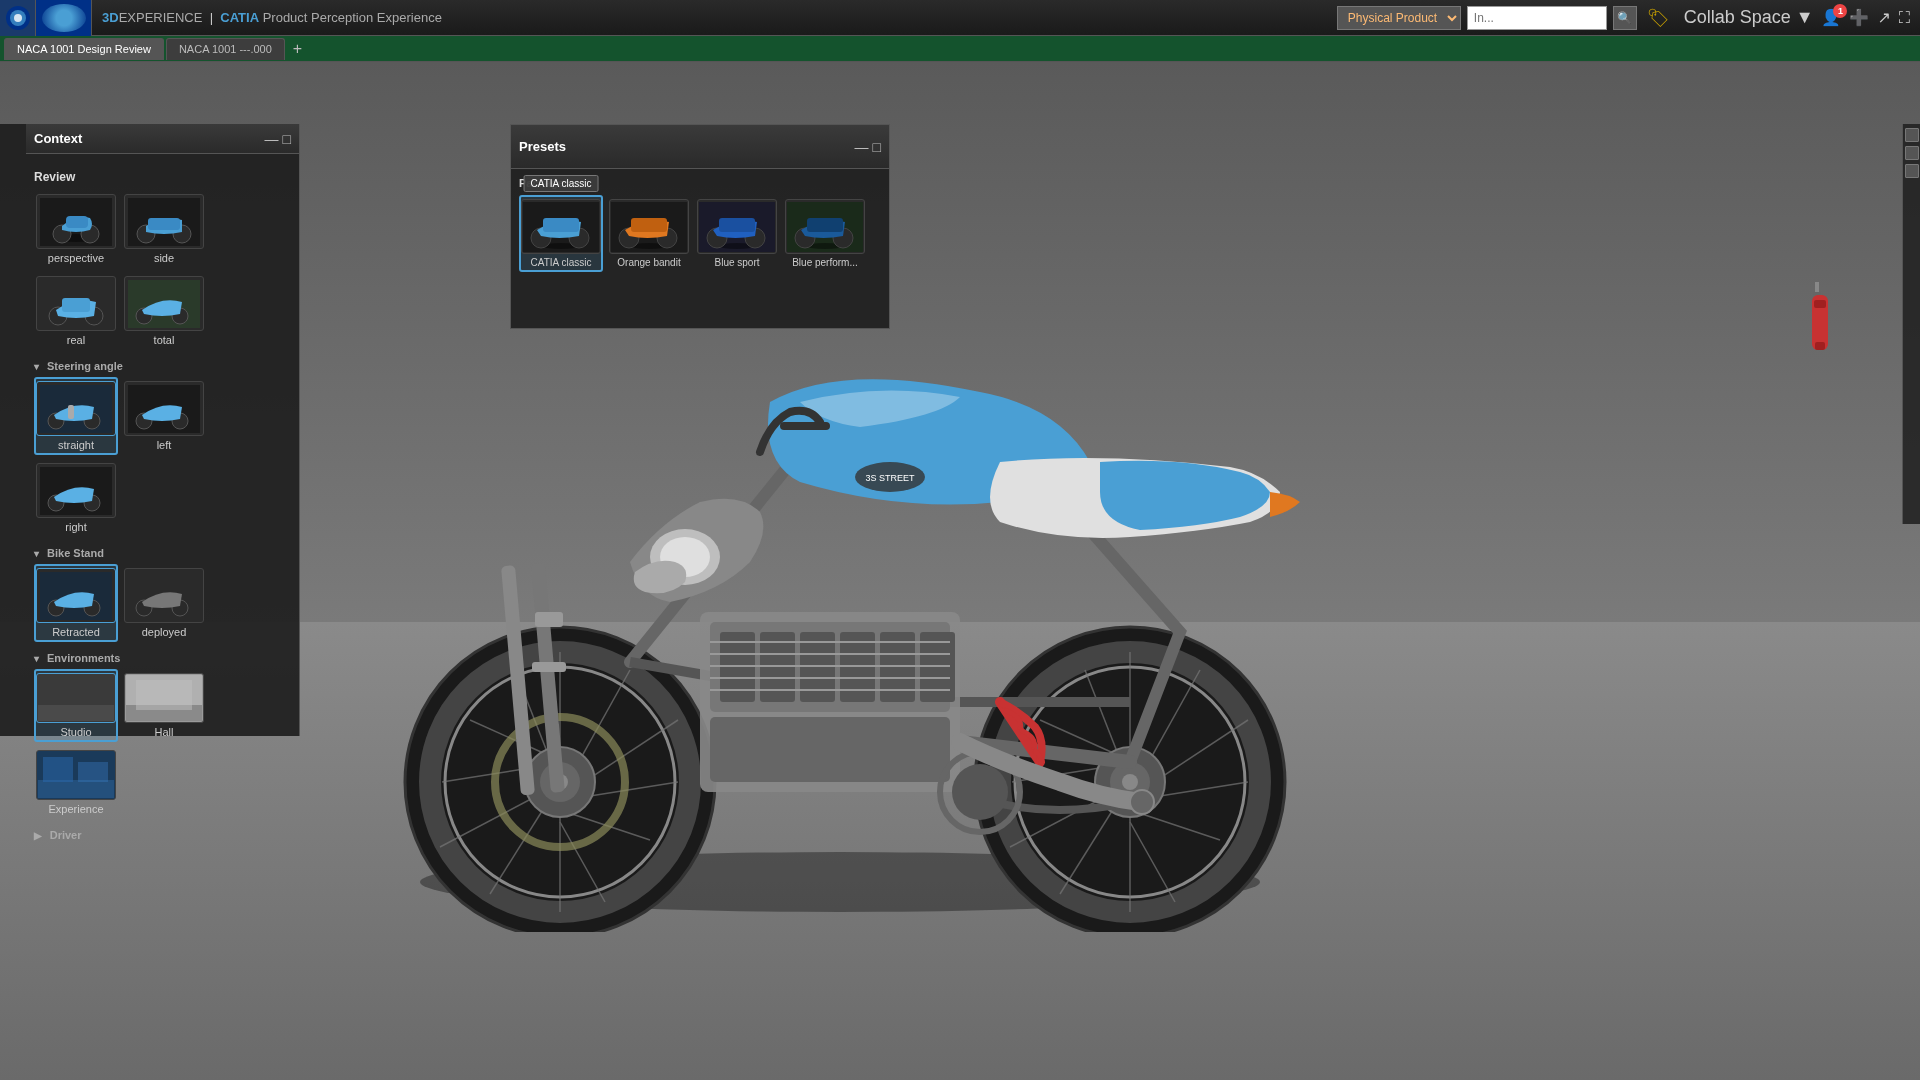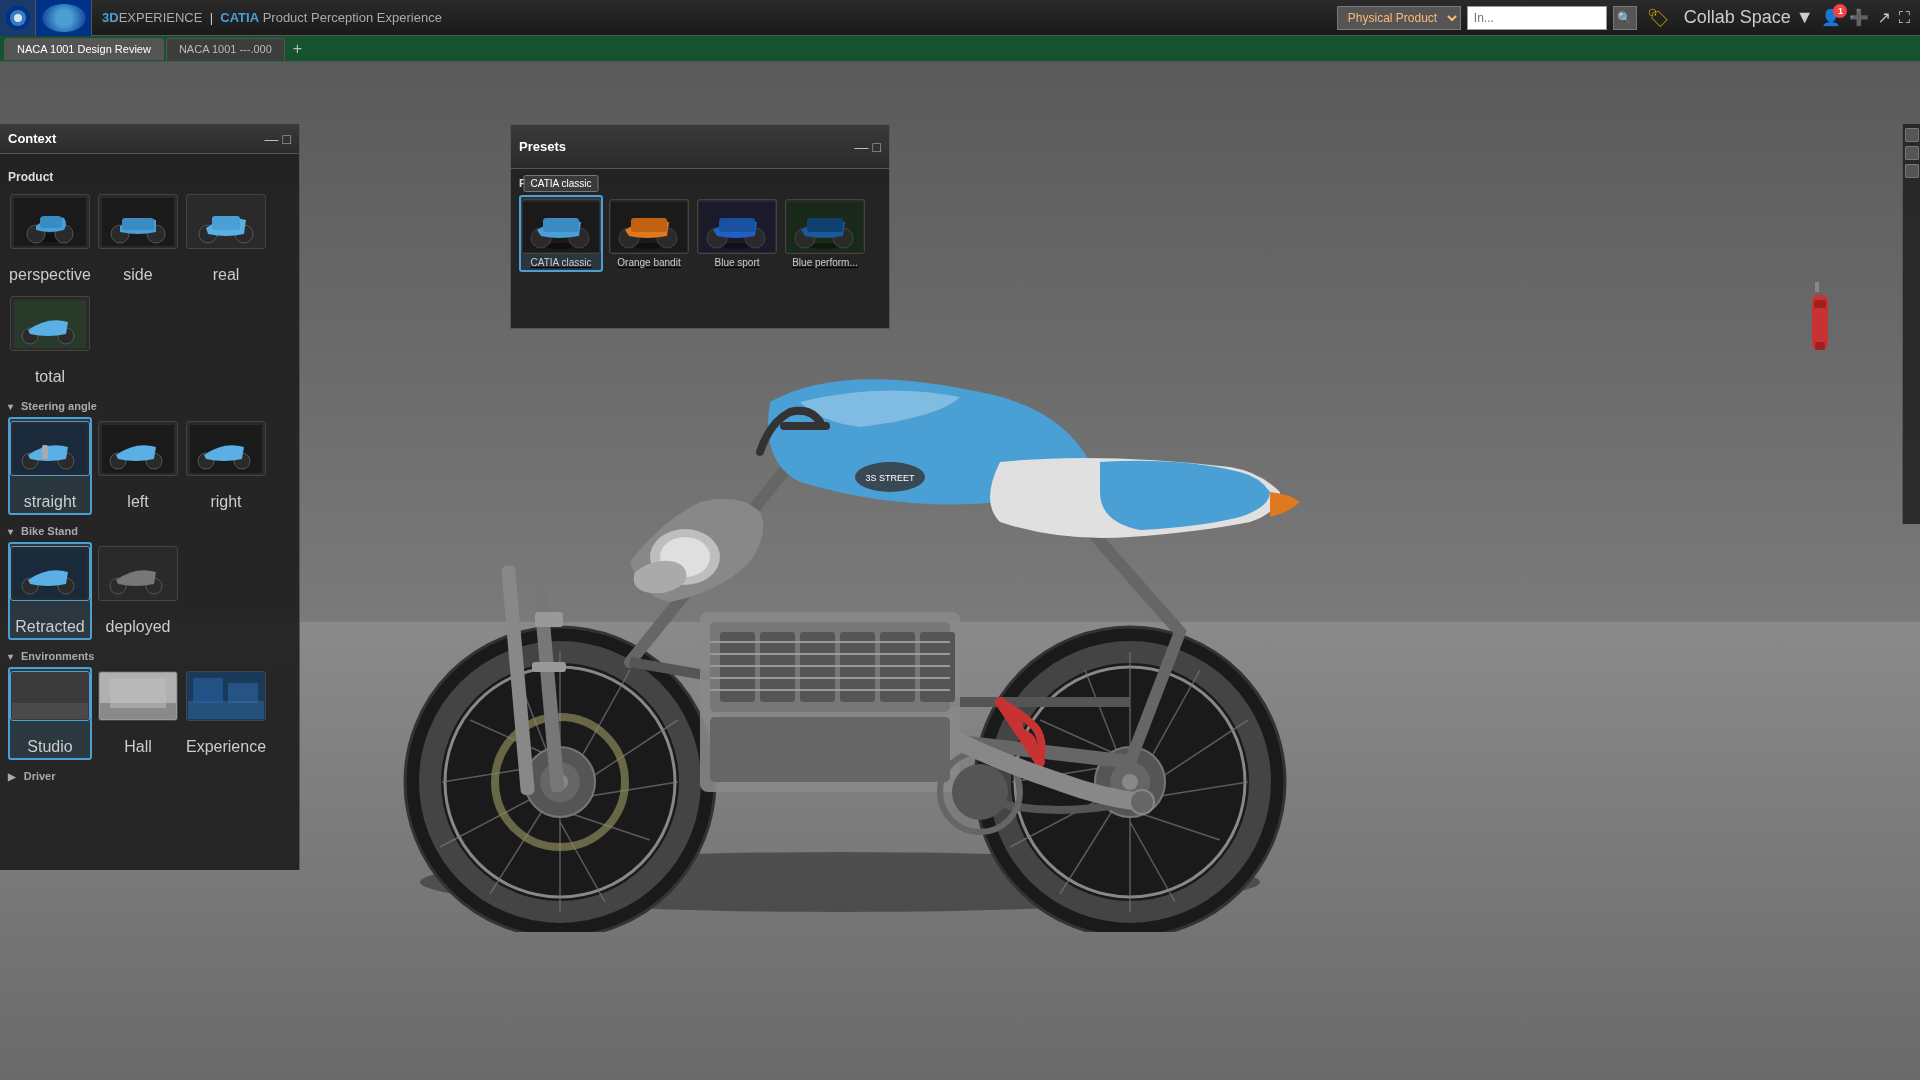--- a/index.html
+++ b/index.html
@@ -71,22 +71,22 @@
       overflow: hidden;
     }
 
     
     #moto-area {
       position: absolute; top: 120px; left: 280px; width: 1150px; height: 780px;
     }
 
     
     #context-panel {
-      position: absolute; top: 62px; left: 0; width: 300px; height: 746px;
-      background: rgba(30,30,30,0.92); border-right: 1px solid #555; z-index: 50;
+      position: absolute; top: 62px; left: 0; width: 300px; height: 612px;
+      background: rgba(30,30,30,0.92); border-right: 1px solid #555; z-index: 50; padding-left: 26px;
     }
     #context-header {
       height: 30px; background: linear-gradient(to bottom, #3a3a3a, #2a2a2a);
       border-bottom: 1px solid #555; display: flex; align-items: center; padding: 0 8px;
       justify-content: space-between;
     }
     #context-title { color: #fff; font-size: 13px; font-weight: bold; }
     .panel-controls { display: flex; gap: 4px; }
     .panel-ctrl-btn { background: transparent; border: none; color: #bbb; cursor: pointer; font-size: 14px; }
 
@@ -98,40 +98,40 @@
     .thumb-grid { display: flex; flex-wrap: wrap; gap: 4px; margin-bottom: 6px; }
     .thumb-item {
       width: 84px; display: flex; flex-direction: column; align-items: center; cursor: pointer;
       border: 2px solid transparent; padding: 2px; border-radius: 3px;
     }
     .thumb-item.active { border-color: #4a9fd4; background: rgba(74,159,212,0.15); }
     .thumb-img {
       width: 80px; height: 55px; background: #2a2a2a; border: 1px solid #444;
       border-radius: 3px; overflow: hidden; position: relative; display: flex; align-items: center; justify-content: center;
     }
-    .thumb-label { color: #ccc; font-size: 16px; margin-top: 17px; text-align: center; }
+    .thumb-label { color: #ccc; font-size: 11px; margin-top: 3px; text-align: center; }
 
     
     #presets-panel {
       position: absolute; top: 62px; left: 510px; width: 380px; height: 205px;
       background: rgba(30,30,30,0.92); border: 1px solid #555; z-index: 50;
     }
     #presets-header {
       height: 44px; background: linear-gradient(to bottom, #3a3a3a, #2a2a2a);
       border-bottom: 1px solid #555; display: flex; align-items: center; padding: 8px 8px;
       justify-content: space-between;
     }
     #presets-title { color: #fff; font-size: 13px; font-weight: bold; }
     #presets-body { padding: 8px; }
     .presets-section-label { color: #ddd; font-size: 11px; font-weight: bold; margin-bottom: 6px; }
 
     .preset-grid { display: flex; gap: 4px; }
     .preset-item {
       width: 84px; display: flex; flex-direction: column; align-items: center; cursor: pointer;
-      border: 2px solid transparent; padding: 2px; border-radius: 3px; position: relative; text-decoration: underline;
+      border: 2px solid transparent; padding: 2px; border-radius: 3px; position: relative;
     }
     .preset-item.active { border-color: #4a9fd4; background: rgba(74,159,212,0.15); }
     .preset-img {
       width: 80px; height: 55px; background: #2a2a2a; border: 1px solid #444;
       border-radius: 3px; overflow: hidden; display: flex; align-items: center; justify-content: center;
     }
     .preset-label { color: #ccc; font-size: 10px; margin-top: 3px; text-align: center; }
     .tooltip {
       position: absolute; top: -22px; left: 50%; transform: translateX(-50%);
       background: rgba(60,60,60,0.95); border: 1px solid #777; color: #fff; font-size: 10px;
@@ -360,21 +360,21 @@
   <div id="context-panel">
     <div id="context-header">
       <span id="context-title">Context</span>
       <div class="panel-controls">
         <button class="panel-ctrl-btn">—</button>
         <button class="panel-ctrl-btn">□</button>
       </div>
     </div>
     <div id="context-body">
 
-      <div class="section-label">Product</div>
+      <div class="section-label">Review</div>
       <div class="thumb-grid">
 
         <div class="thumb-item">
           <div class="thumb-img">
             <svg width="72" height="48" viewBox="0 0 72 48">
               <rect width="72" height="48" fill="#1a1a1a"></rect>
               <ellipse cx="36" cy="40" rx="22" ry="4" fill="rgba(0,0,0,0.4)"></ellipse>
 
               <circle cx="22" cy="36" r="9" fill="#2a2a2a" stroke="#555" stroke-width="1"></circle>
               <circle cx="50" cy="36" r="9" fill="#2a2a2a" stroke="#555" stroke-width="1"></circle>

